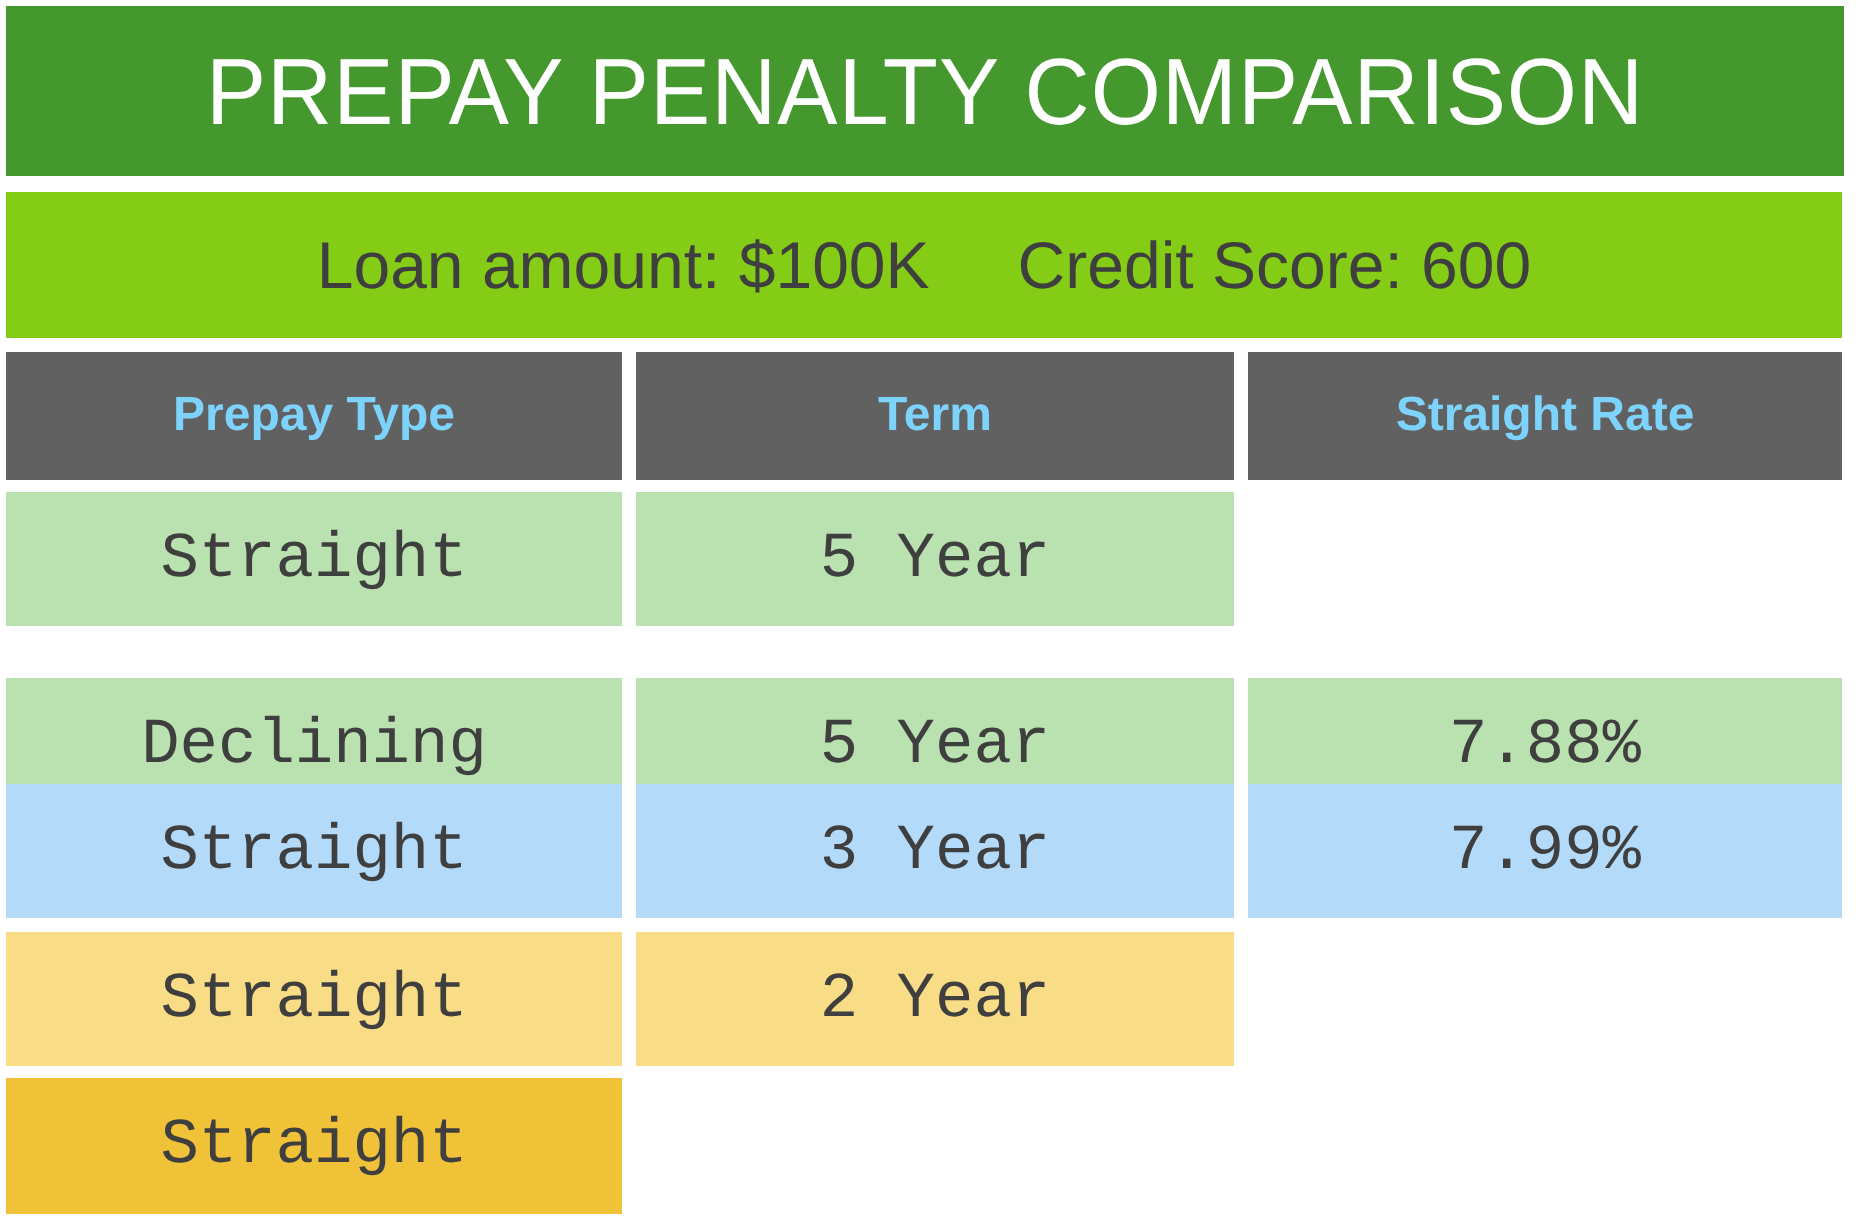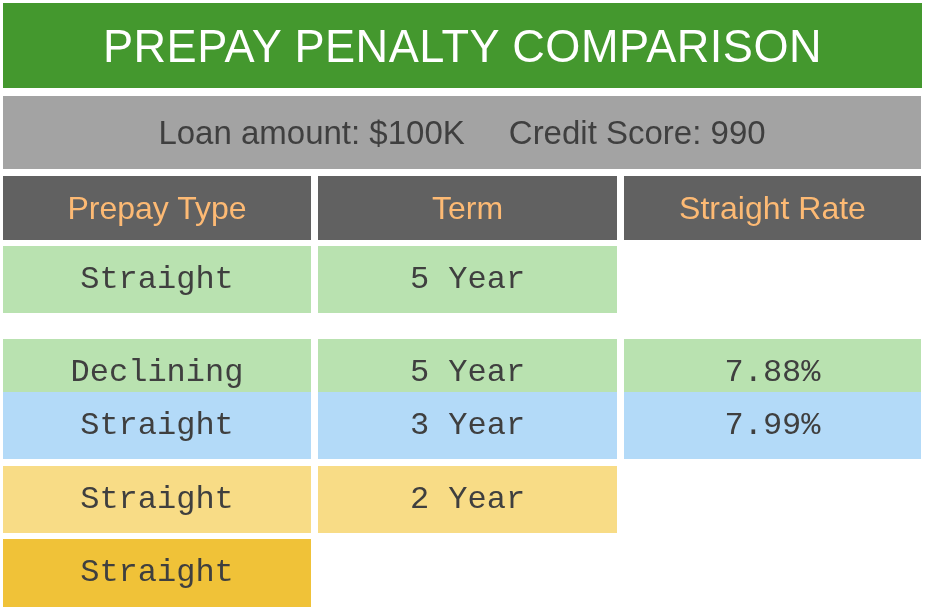--- a/index.html
+++ b/index.html
@@ -47,21 +47,21 @@
     transform: scaleX(0.96);
   }
 
   
   .subtitle-band {
     position: absolute;
     left: 3px;
     top: 96px;
     width: 918px;
     height: 73px;
-    background: #a3a3a3;
+    background: #84cc16;
     display: flex;
     align-items: center;
     justify-content: center;
     box-sizing: border-box;
   }
   .subtitle-inner {
     display: flex;
     align-items: baseline;
     gap: 44px;
     white-space: nowrap;
@@ -101,23 +101,23 @@
   .cell.c1 { width: 299px; flex: 0 0 299px; }
   .cell.c2 { width: 297px; flex: 0 0 297px; }
 
   
   .row.header { top: 0; height: 64px; }
   .row.header .cell {
     background: #616161;
     height: 64px;
   }
   .row.header .cell span {
-    color: #fdba74;
-    font-size: 32px;
-    font-weight: 400;
+    color: #7dd3fc;
+    font-size: 24px;
+    font-weight: 700;
     line-height: 1;
   }
 
   
   .row.data { height: 67px; }
   .row.data .cell { height: 67px; }
   .row.data .cell span {
     color: #3f3f3f;
     font-size: 32px;
     font-weight: 400;
@@ -142,21 +142,21 @@
 
 <div id="infographic">
 
   <div class="title-banner">
     <div class="title-text">PREPAY PENALTY COMPARISON</div>
   </div>
 
   <div class="subtitle-band">
     <div class="subtitle-inner">
       <span class="subtitle-item">Loan amount: $100K</span>
-      <span class="subtitle-item">Credit Score: 990</span>
+      <span class="subtitle-item">Credit Score: 600</span>
     </div>
   </div>
 
   <div class="table">
 
     <div class="row header">
       <div class="cell c0">
         <span>Prepay Type</span>
       </div>
       <div class="cell c1">

